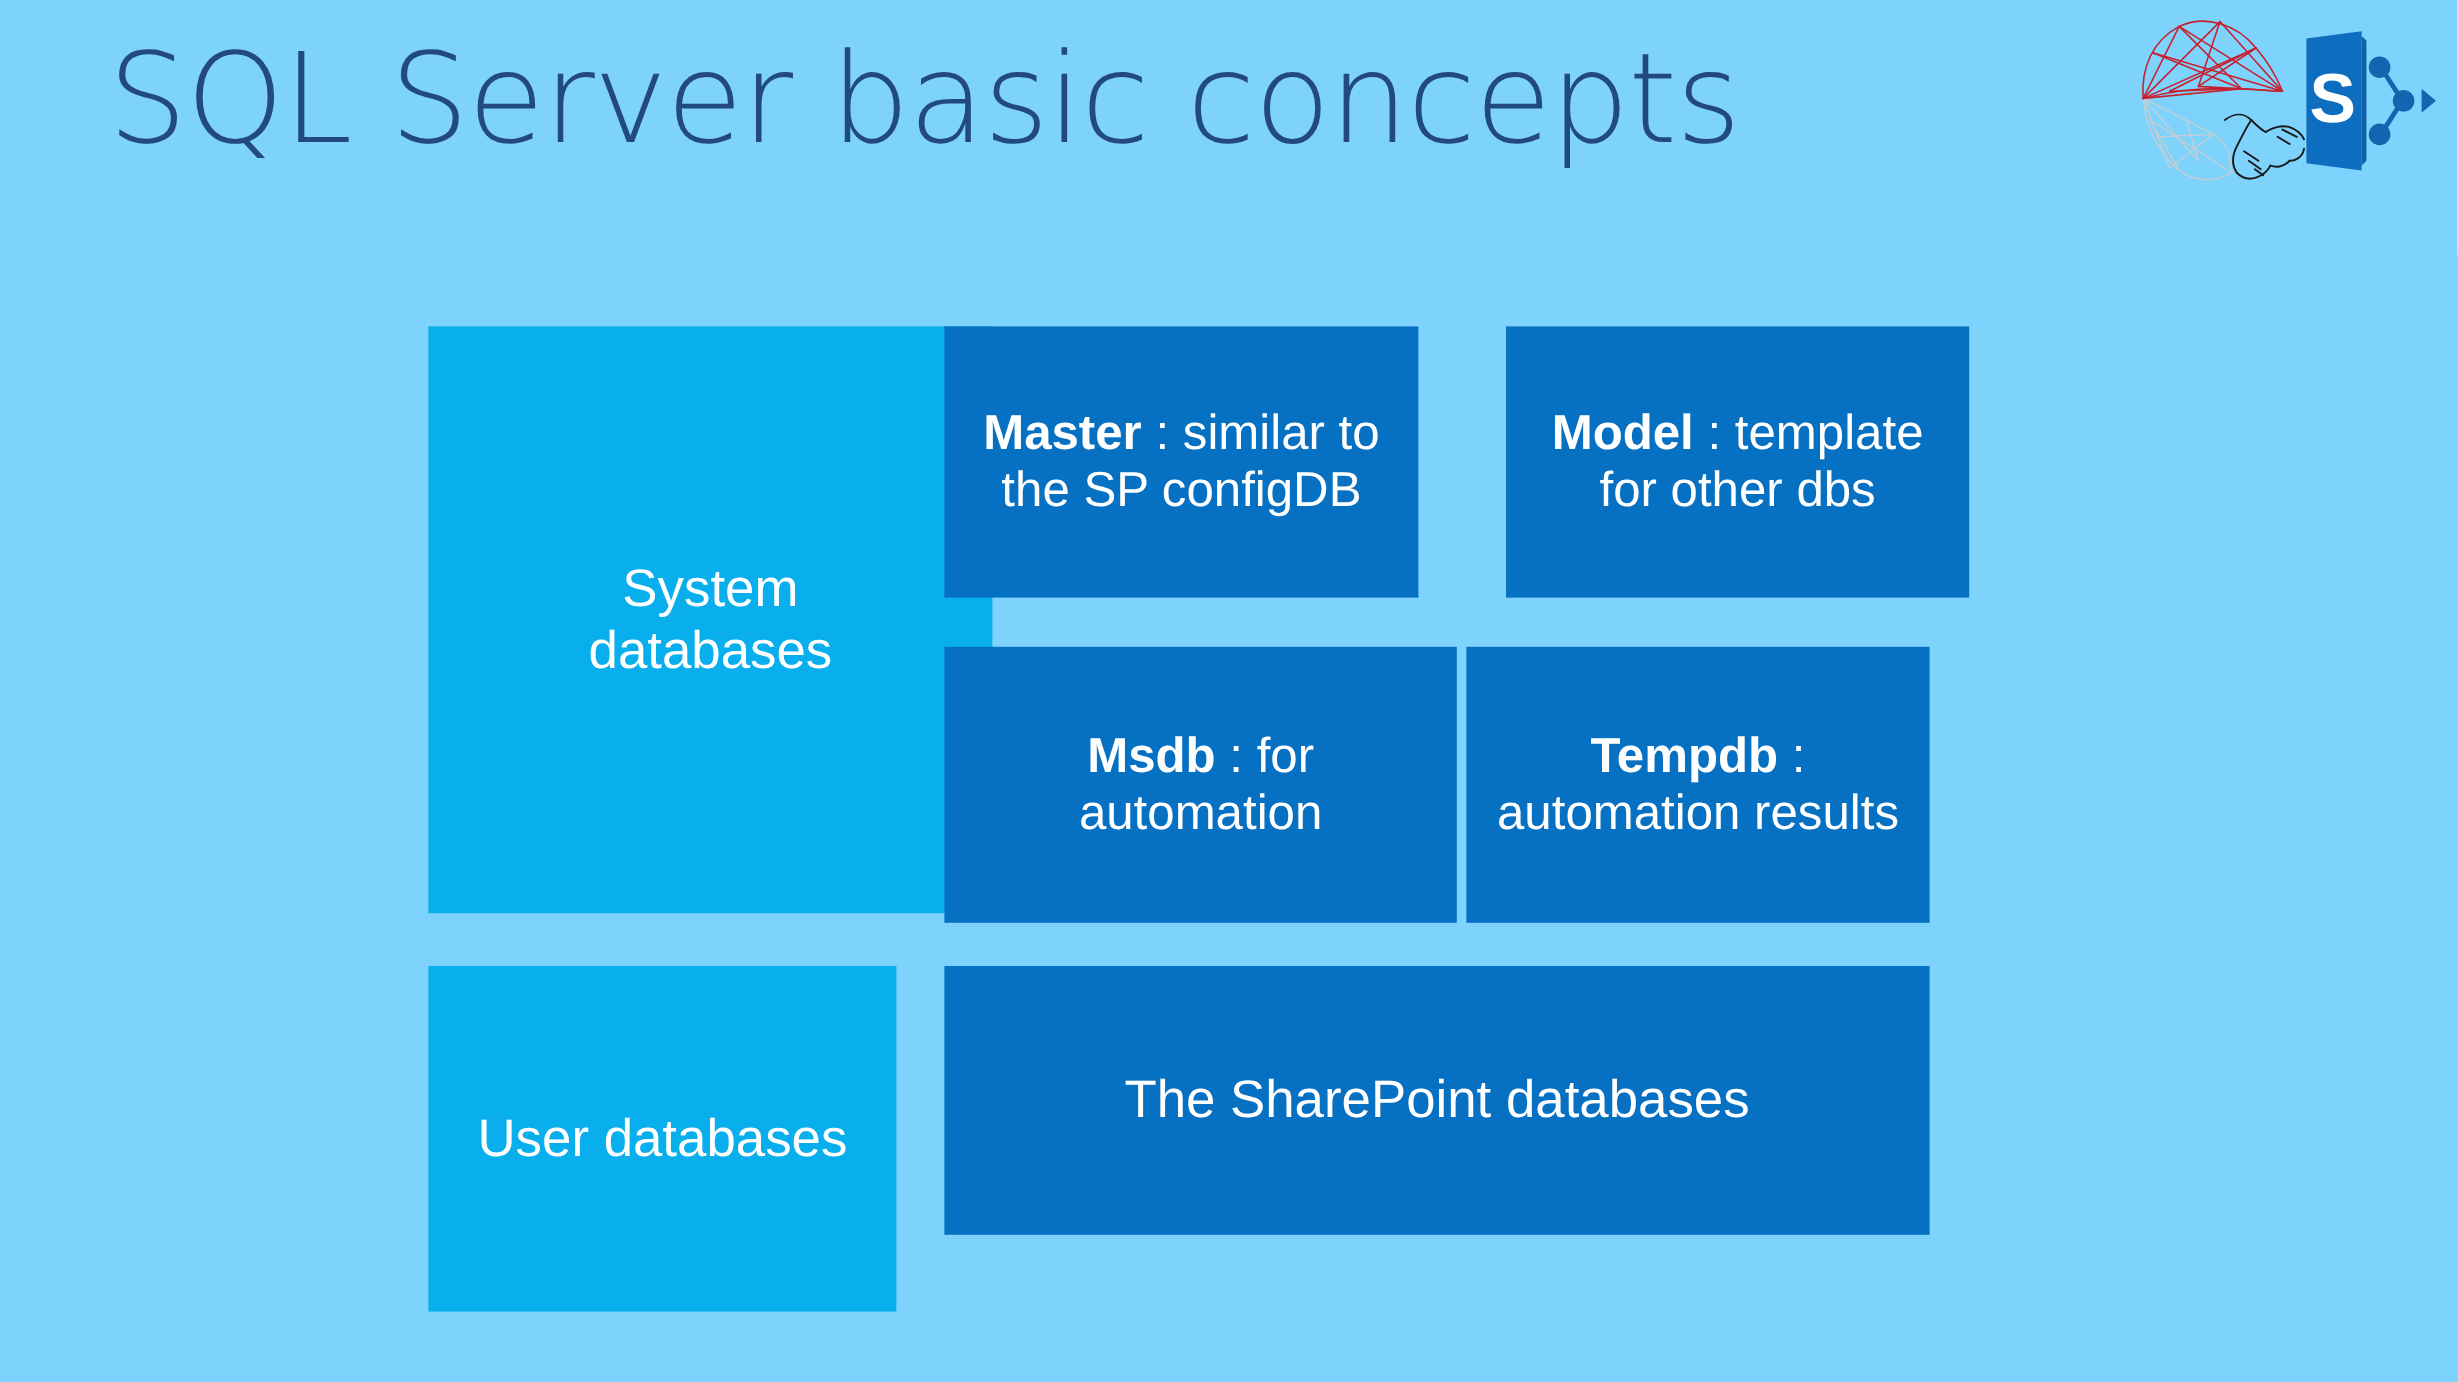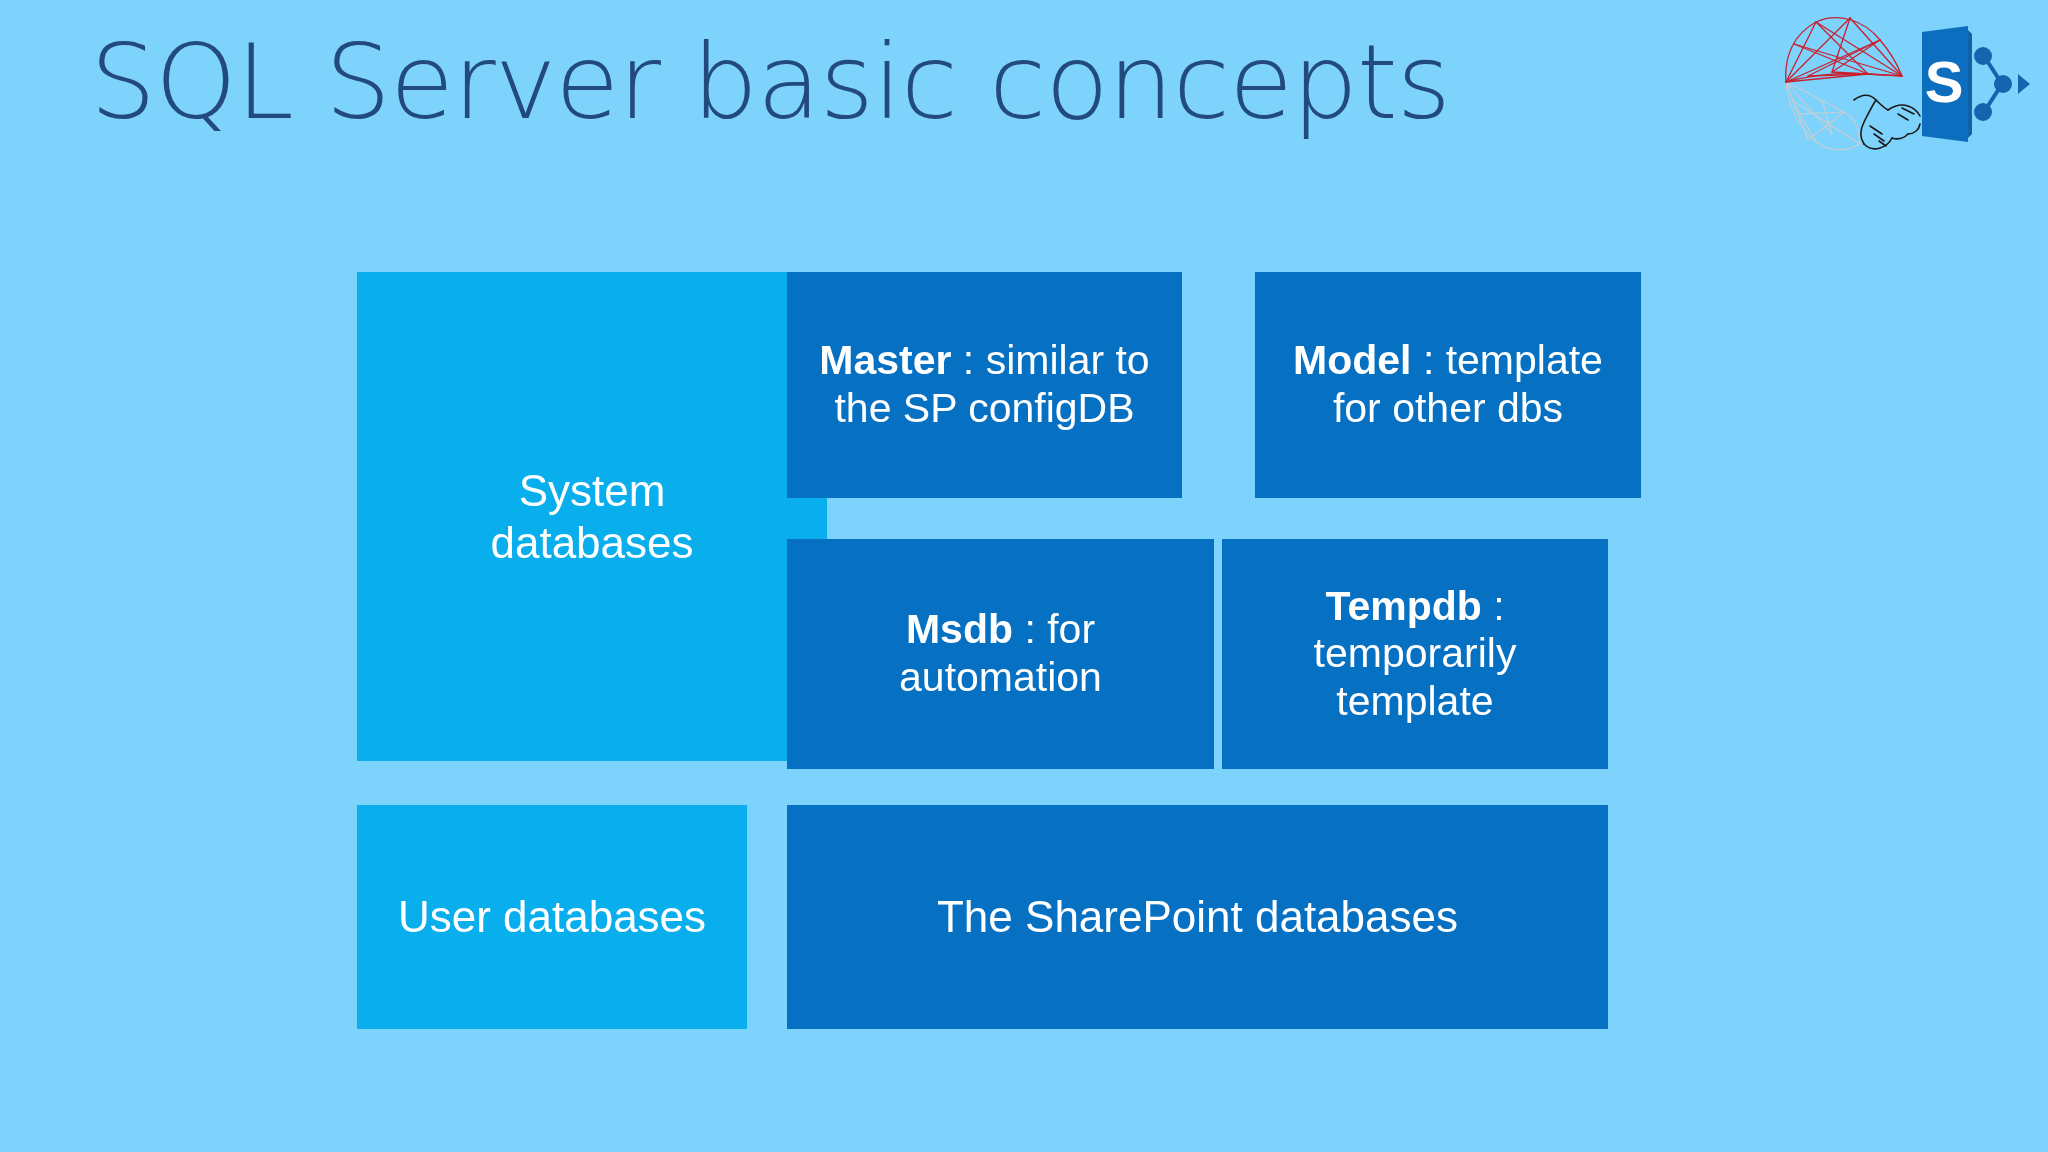--- a/index.html
+++ b/index.html
@@ -84,21 +84,21 @@
   }
   #box-msdb {
     left: 787px;  top: 539px;  width: 427px;  height: 230px;
     font-size: 41px;
   }
   #box-tempdb {
     left: 1222px; top: 539px;  width: 386px;  height: 230px;
     font-size: 41px;
   }
   #box-user-databases {
-    left: 357px;  top: 805px;  width: 390px;  height: 224px;
+    left: 357px;  top: 805px;  width: 390px;  height: 288px;
     font-size: 44px;
   }
   #box-sharepoint-databases {
     left: 787px;  top: 805px;  width: 821px;  height: 224px;
     font-size: 44px;
   }
 </style>
 </head>
 <body>
 
@@ -190,21 +190,21 @@
   </div>
 
   <div class="box blue" id="box-msdb">
     <span class="txt">
       <b>Msdb</b><span> : </span><span>for automation</span>
     </span>
   </div>
 
   <div class="box blue" id="box-tempdb">
     <span class="txt">
-      <b>Tempdb</b><span> : </span><span>temporarily template</span>
+      <b>Tempdb</b><span> : </span><span>automation results</span>
     </span>
   </div>
 
   <div class="box cyan" id="box-user-databases">
     <span class="txt">User databases</span>
   </div>
 
   <div class="box blue2" id="box-sharepoint-databases">
     <span class="txt">The SharePoint databases</span>
   </div>

